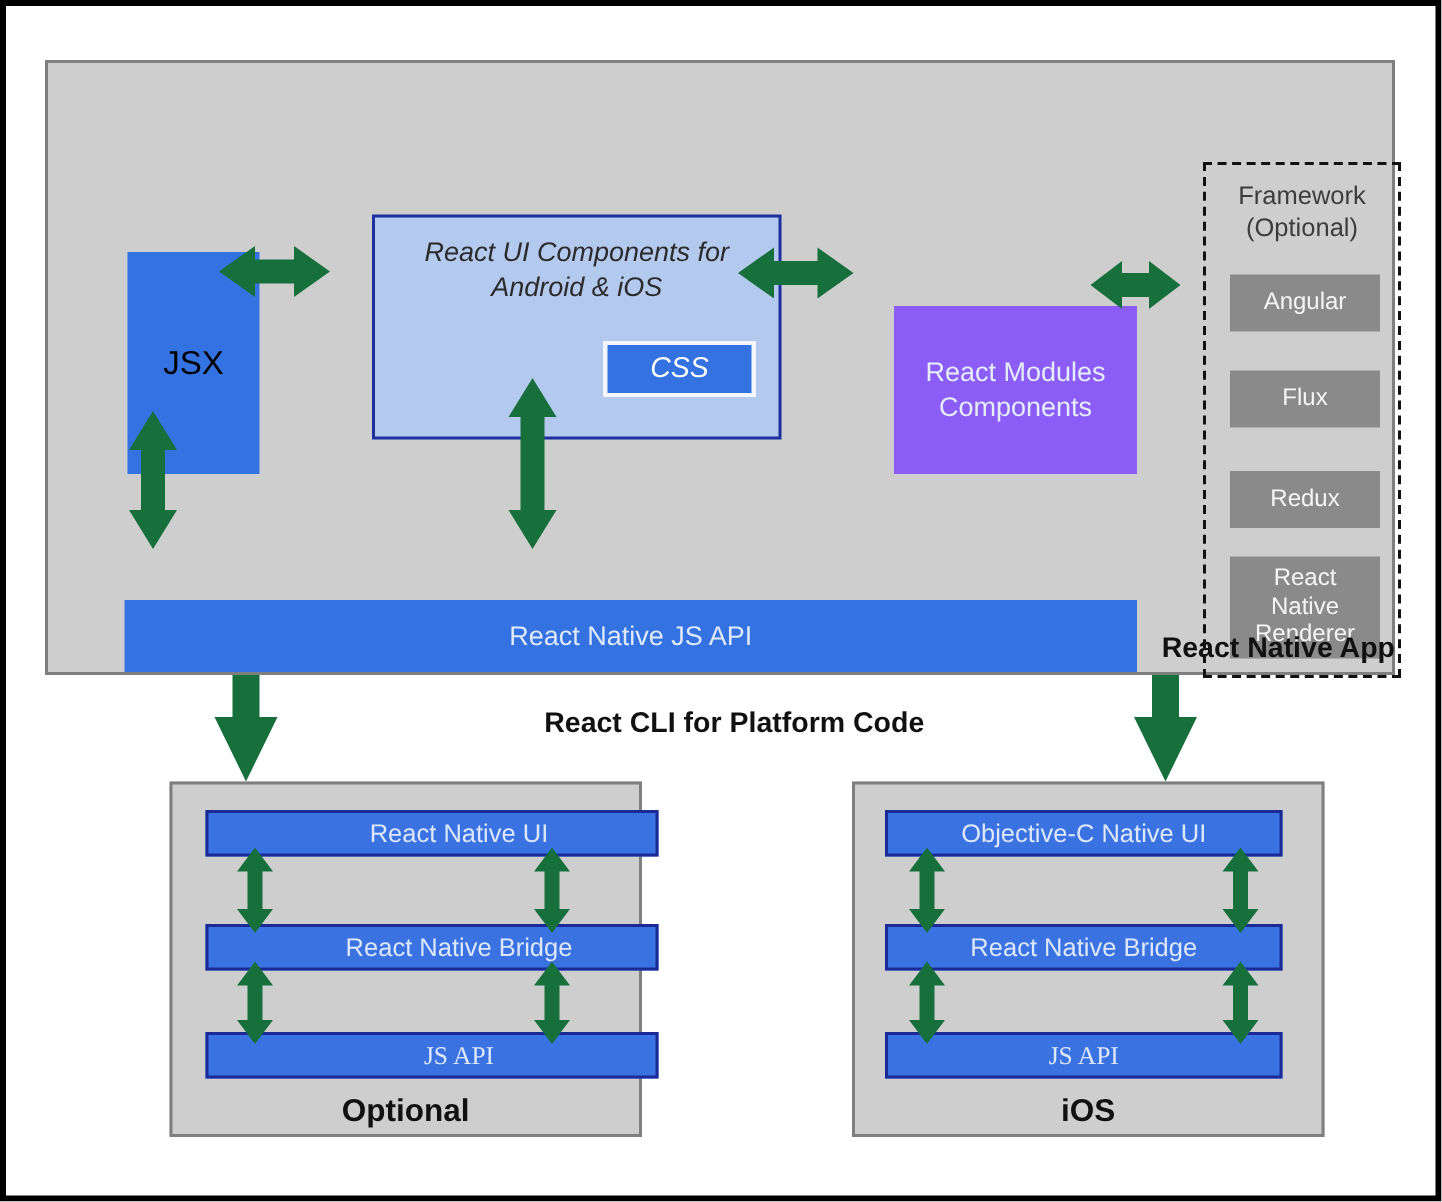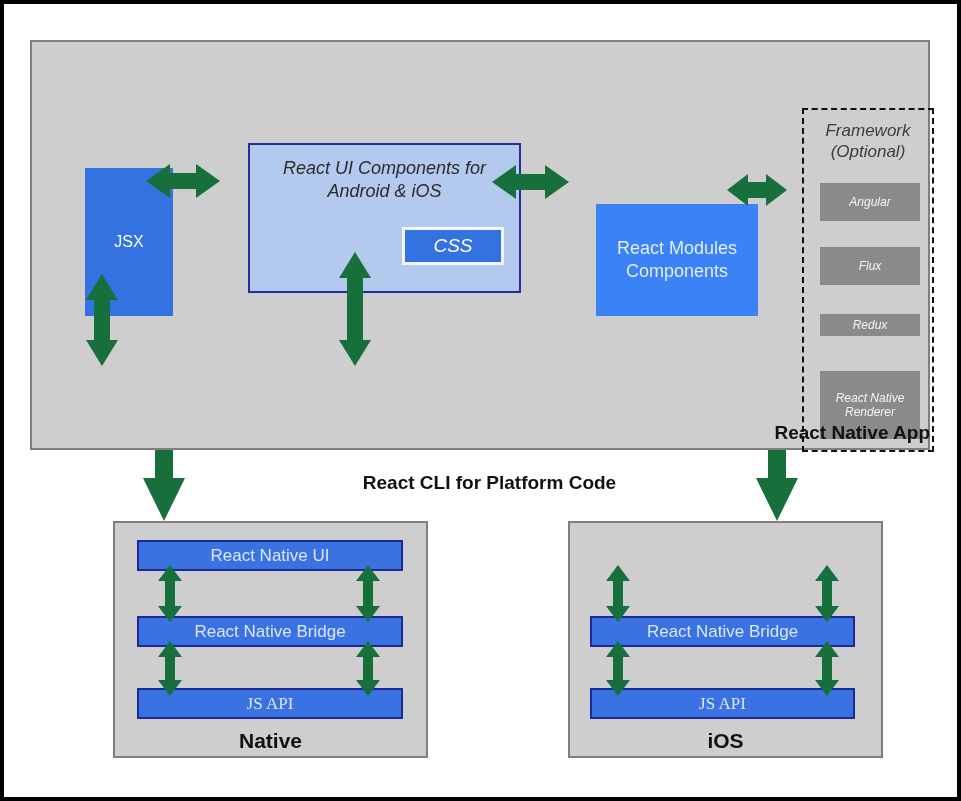--- a/index.html
+++ b/index.html
@@ -12,59 +12,58 @@
     overflow: hidden;
   }
   .abs { position:absolute; }
   
   .rn-app {
     left:26px; top:36px; width:896px; height:406px;
     background:#cecece; border:2px solid #7f7f7f;
   }
   .jsx-box {
     left:53px; top:126px; width:88px; height:148px;
-    background:#3372e0; color:#ffffff; font-size:16px;
+    background:#3372e0; color:#000000; font-size:22px;
     display:flex; align-items:center; justify-content:center;
   }
   .ui-comp-box {
     left:216px; top:101px; width:269px; height:146px;
     background:#b3c9ee; border:2px solid #1f2f9b;font-style:italic;
   }
   .ui-comp-title {
     left:0; right:0; top:12px; margin:0 auto; width:220px;
     color:#2b2b2b; font-size:18px; line-height:1.25; text-align:center;
   }
   .small-blue {
     background:#3372e0; border:3px solid #f3f6fc; color:#ffffff;
     font-size:19px; display:flex; align-items:center; justify-content:center;
   }
   .ui-box  { left:12px;  top:82px; width:96px; height:32px; }
   .css-box { left:152px; top:82px; width:96px; height:32px; }
   .modules-box {
     left:564px; top:162px; width:162px; height:112px;
-    background:#3b82f6; color:#e4edfb; font-size:18px; line-height:1.3;
+    background:#8b5cf6; color:#e4edfb; font-size:18px; line-height:1.3;
     display:flex; align-items:center; justify-content:center; text-align:center;
   }
   .framework-box {
     left:770px; top:66px; width:128px; height:340px;
     border:2px dashed #111111;
-    font-style:italic;
   }
   .fw-title {
     left:0; right:0; top:10px; text-align:center;
     color:#3c3c3c; font-size:17px; line-height:1.25;
   }
   .fw-item {
     left:16px; width:100px; background:#8a8a8a; color:#f5f5f5;
-    font-size:12px; display:flex; align-items:center; justify-content:center;
+    font-size:16px; display:flex; align-items:center; justify-content:center;
     text-align:center; line-height:1.18;
   }
   .fw-angular  { top:73px;  height:38px; }
   .fw-flux     { top:137px; height:38px; }
-  .fw-redux    { top:204px; height:22px; }
+  .fw-redux    { top:204px; height:38px; }
   .fw-renderer { top:261px; height:68px; }
   .fw-renderer span { display:block; width:80px; }
   .jsapi-bar {
     left:51px; top:358px; width:675px; height:48px;
     background:#3372e0; color:#dde9fa; font-size:18px;
     display:flex; align-items:center; justify-content:center;
   }
   .rn-app-label {
     left:26px; top:418px; width:900px; text-align:right;
     color:#111; font-size:19px; font-weight:bold;
@@ -77,21 +76,21 @@
     top:517px; width:311px; height:233px;
     background:#cecece; border:2px solid #7f7f7f;
   }
   .android-box { left:109px; }
   .ios-box     { left:564px; }
   .layer-bar {
     background:#3a72e2; border:2px solid #1b2a97; color:#dbe7fa;
     font-size:17px; display:flex; align-items:center; justify-content:center;
     height:27px;
   }
-  .android-box .layer-bar { left:22px; width:262px; }
+  .android-box .layer-bar { left:22px; width:262px;padding-left:36px; }
   .ios-box .layer-bar     { left:20px; width:261px; }
   .bar-1 { top:17px; }
   .bar-2 { top:93px; }
   .bar-3 { top:165px;font-family:Liberation Serif, serif; }
   .platform-label {
     left:0; right:0; top:206px; text-align:center;
     color:#111; font-size:21px; font-weight:bold;
   }
   svg.arrows { position:absolute; left:0; top:0; pointer-events:none; }
   svg.arrows polygon { fill:#17703c; }
@@ -118,34 +117,38 @@
     <div class="abs framework-box">
       <div class="abs fw-title">Framework (Optional)</div>
       <div class="abs fw-item fw-angular">Angular</div>
       <div class="abs fw-item fw-flux">Flux</div>
       <div class="abs fw-item fw-redux">Redux</div>
       <div class="abs fw-item fw-renderer">
         <span>React Native Renderer</span>
       </div>
     </div>
 
+    <div class="abs jsapi-bar">
+      <span>React Native JS API</span>
+    </div>
   </div>
 
   <div class="abs rn-app-label">React Native App</div>
 
   <div class="abs cli-label">React CLI for Platform Code</div>
 
   <div class="abs platform-box android-box">
     <div class="abs layer-bar bar-1">React Native UI</div>
     <div class="abs layer-bar bar-2">React Native Bridge</div>
     <div class="abs layer-bar bar-3">JS API</div>
-    <div class="abs platform-label">Native</div>
+    <div class="abs platform-label">Optional</div>
   </div>
 
   <div class="abs platform-box ios-box">
+    <div class="abs layer-bar bar-1">Objective-C Native UI</div>
     <div class="abs layer-bar bar-2">React Native Bridge</div>
     <div class="abs layer-bar bar-3">JS API</div>
     <div class="abs platform-label">iOS</div>
   </div>
 
   <svg class="arrows" width="953" height="793" viewBox="0 0 953 793">
     <polygon points="142,177 166,160 166,169 192,169 192,160 216,177 192,194 192,185 166,185 166,194"></polygon>
     <polygon points="488,178 512,161 512,170 541,170 541,161 565,178 541,195 541,186 512,186 512,195"></polygon>
     <polygon points="723,186 744,170 744,178 762,178 762,170 783,186 762,202 762,194 744,194 744,202"></polygon>
     <polygon points="98,270 82,296 90,296 90,336 82,336 98,362 114,336 106,336 106,296 114,296"></polygon>

